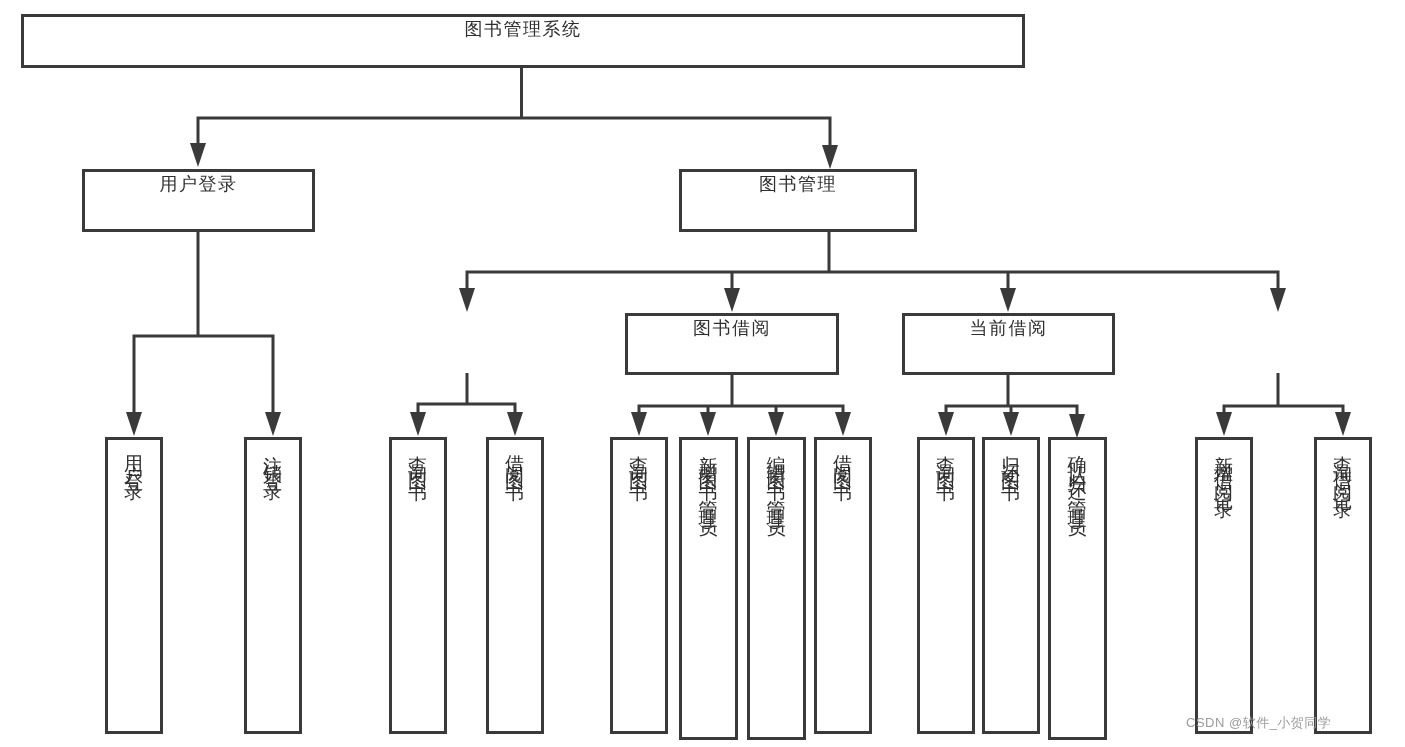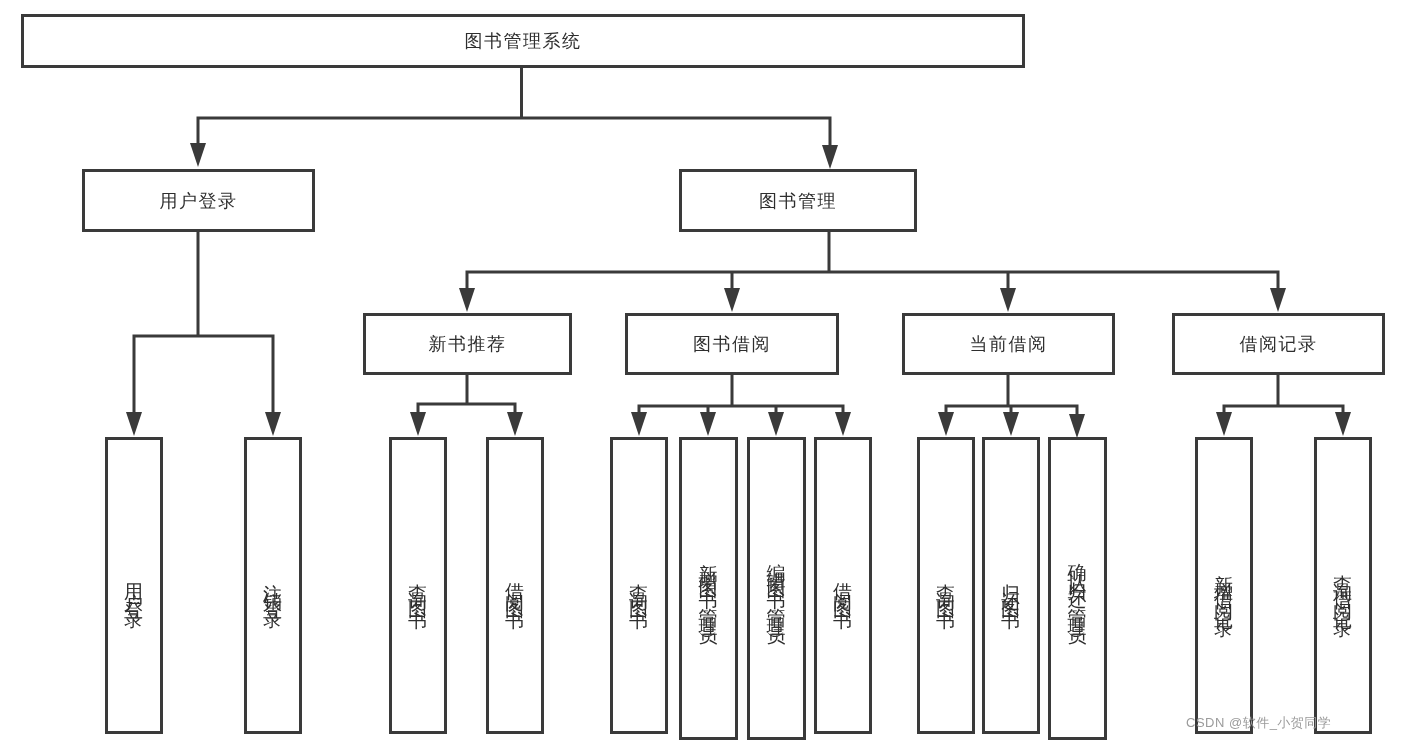--- a/index.html
+++ b/index.html
@@ -3,21 +3,21 @@
 <meta charset="utf-8">
 <style>
   html,body{margin:0;padding:0;background:#ffffff;}
   .canvas{
     position:relative;width:1405px;height:747px;background:#ffffff;
     font-family:"Liberation Sans",sans-serif;overflow:hidden;
   }
   .connectors{position:absolute;left:0;top:0;pointer-events:none;}
   .box{
     position:absolute;box-sizing:border-box;border:3px solid #3a3a3a;background:#ffffff;
-    display:flex;align-items:center;justify-content:center;color:#2e2e2e;
+    display:flex;justify-content:center;color:#2e2e2e;
   }
   .hbox .lbl{font-size:18px;letter-spacing:1.5px;white-space:nowrap;}
   .vbox .vlbl{
     writing-mode:vertical-rl;text-orientation:mixed;
     font-size:19px;letter-spacing:9px;line-height:1;white-space:nowrap;
   }
   .watermark{
     position:absolute;left:1186px;top:714px;z-index:5;
     font-size:13px;color:#9b9b9b;letter-spacing:0.5px;white-space:nowrap;
   }
@@ -64,31 +64,25 @@
     <span class="lbl">图书管理系统</span>
   </div>
 
   <div class="box hbox" style="left:82px;top:169px;width:233px;height:63px">
     <span class="lbl">用户登录</span>
   </div>
   <div class="box hbox" style="left:679px;top:169px;width:238px;height:63px">
     <span class="lbl">图书管理</span>
   </div>
 
-  <div class="box hbox" style="left:363px;top:313px;width:209px;height:62px">
-    <span class="lbl">新书推荐</span>
-  </div>
   <div class="box hbox" style="left:902px;top:313px;width:213px;height:62px">
     <span class="lbl">当前借阅</span>
   </div>
   <div class="box hbox" style="left:625px;top:313px;width:214px;height:62px">
     <span class="lbl">图书借阅</span>
-  </div>
-  <div class="box hbox" style="left:1172px;top:313px;width:213px;height:62px">
-    <span class="lbl">借阅记录</span>
   </div>
 
   <div class="box vbox" style="left:105px;top:437px;width:58px;height:297px">
     <span class="vlbl">用户登录</span>
   </div>
   <div class="box vbox" style="left:244px;top:437px;width:58px;height:297px">
     <span class="vlbl">注销登录</span>
   </div>
 
   <div class="box vbox" style="left:389px;top:437px;width:58px;height:297px">

